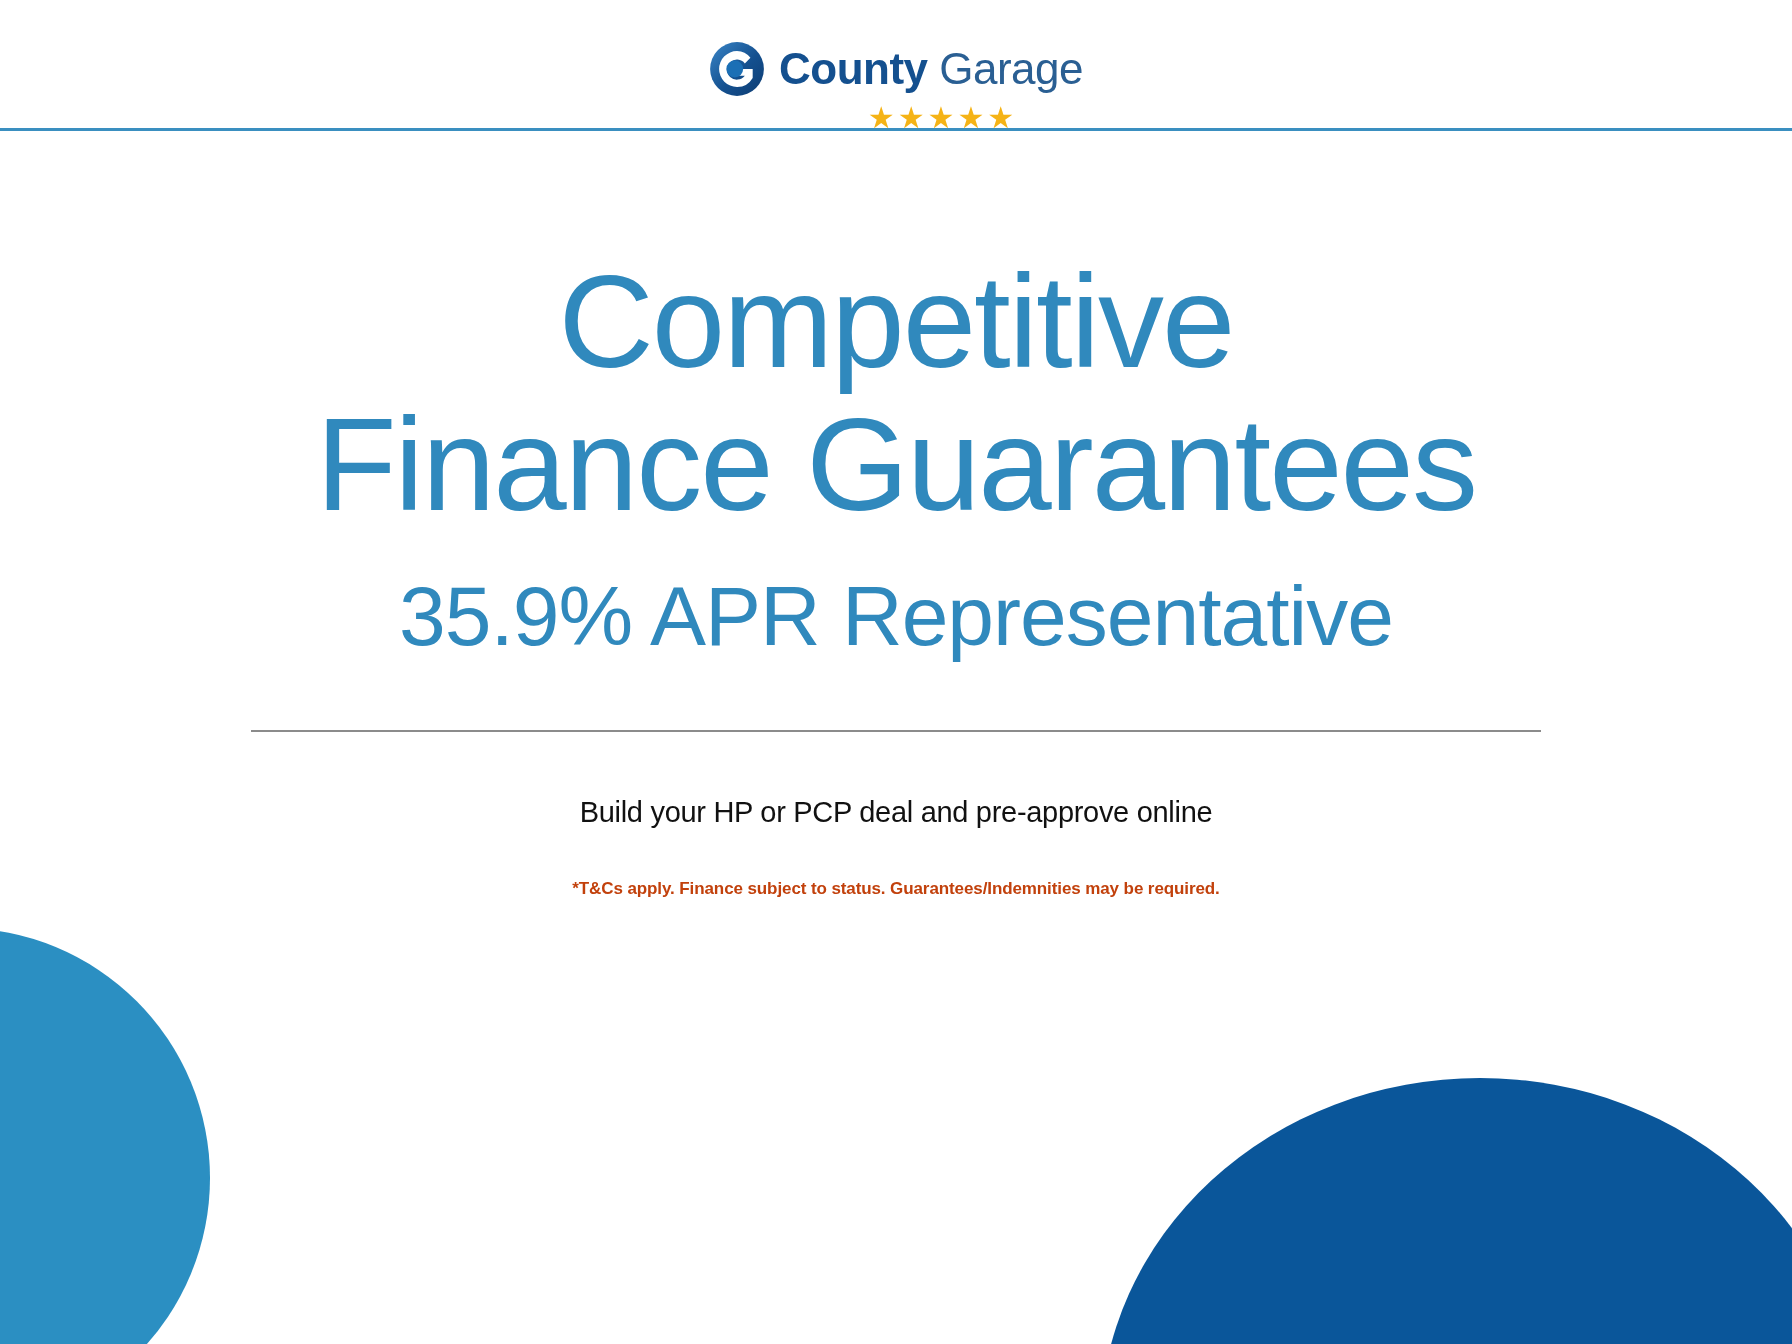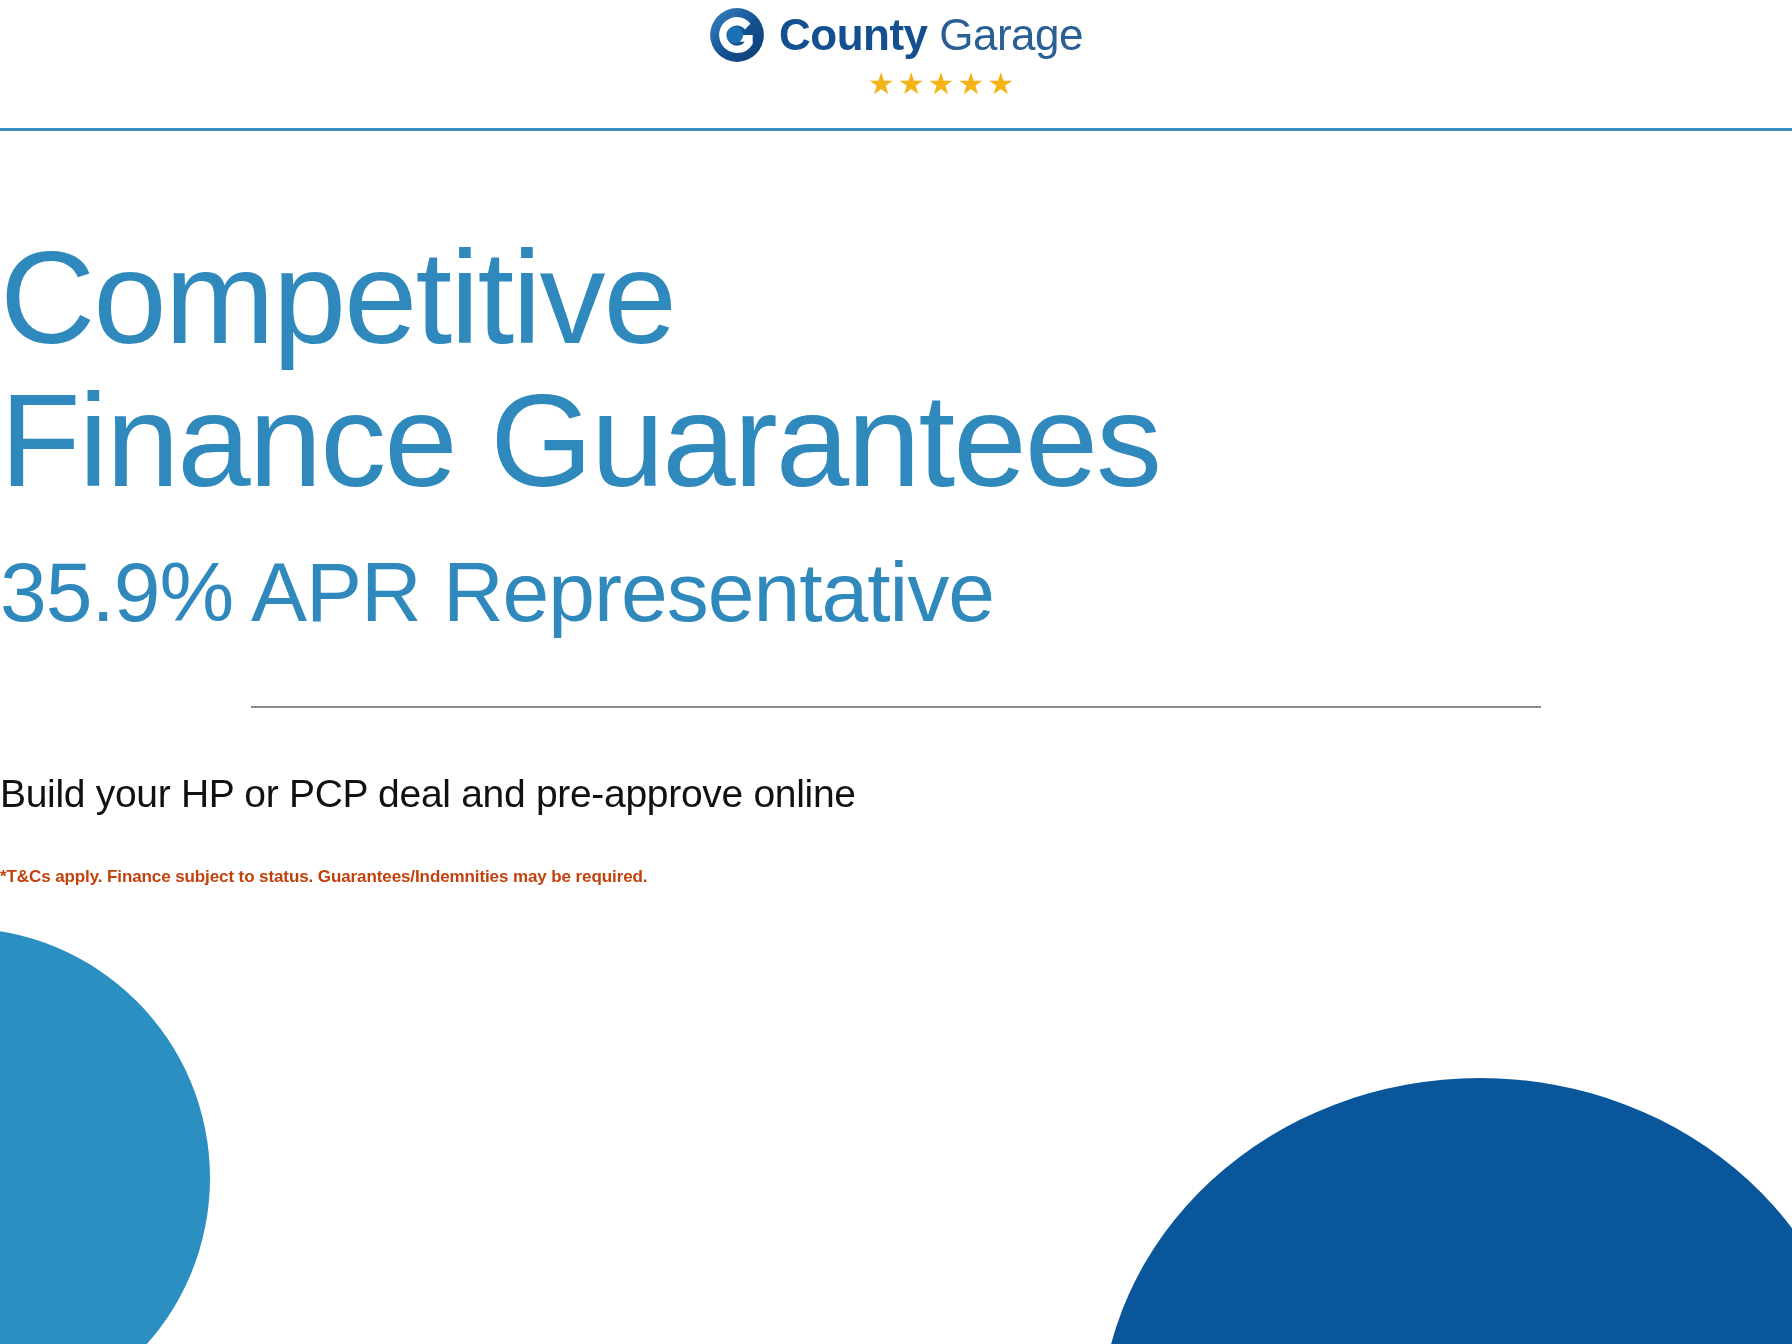--- a/index.html
+++ b/index.html
@@ -38,21 +38,21 @@
   }
 
   
   .header{
     position:relative;
     z-index:2;
     height:128px;
     display:flex;
     align-items:flex-start;
     justify-content:center;
-    padding-top:7px;
+    padding-top:41px;
   }
   .brand{
     display:flex;
     flex-direction:column;
     align-items:center;
   }
   .brand-row{
     display:flex;
     align-items:center;
     gap:14px;
@@ -83,22 +83,22 @@
     z-index:2;
     height:3px;
     width:100%;
     background:#3a8fc0;
   }
 
   
   .main{
     position:relative;
     z-index:2;
-    padding-top:96px;
-    text-align:left;
+    padding-top:120px;
+    text-align:center;
   }
   .headline{
     color:#3089bd;
     font-weight:400;
     font-size:132px;
     line-height:1.08;
     letter-spacing:-2px;
   }
   .headline .ln{ display:block; }
   .subheadline{
@@ -116,21 +116,21 @@
     height:2px;
     background:#8b8b8b;
   }
 
   .body-lines{
     margin-top:62px;
   }
   .body-line{
     color:#111111;
     font-weight:400;
-    font-size:39px;
+    font-size:29px;
     line-height:1.25;
     letter-spacing:-0.3px;
   }
   .body-line.second{ margin-top:54px; font-size:45px; }
 
   .fineprint{
     margin-top:48px;
     color:#c2410c;
     font-weight:600;
     font-size:17px;

